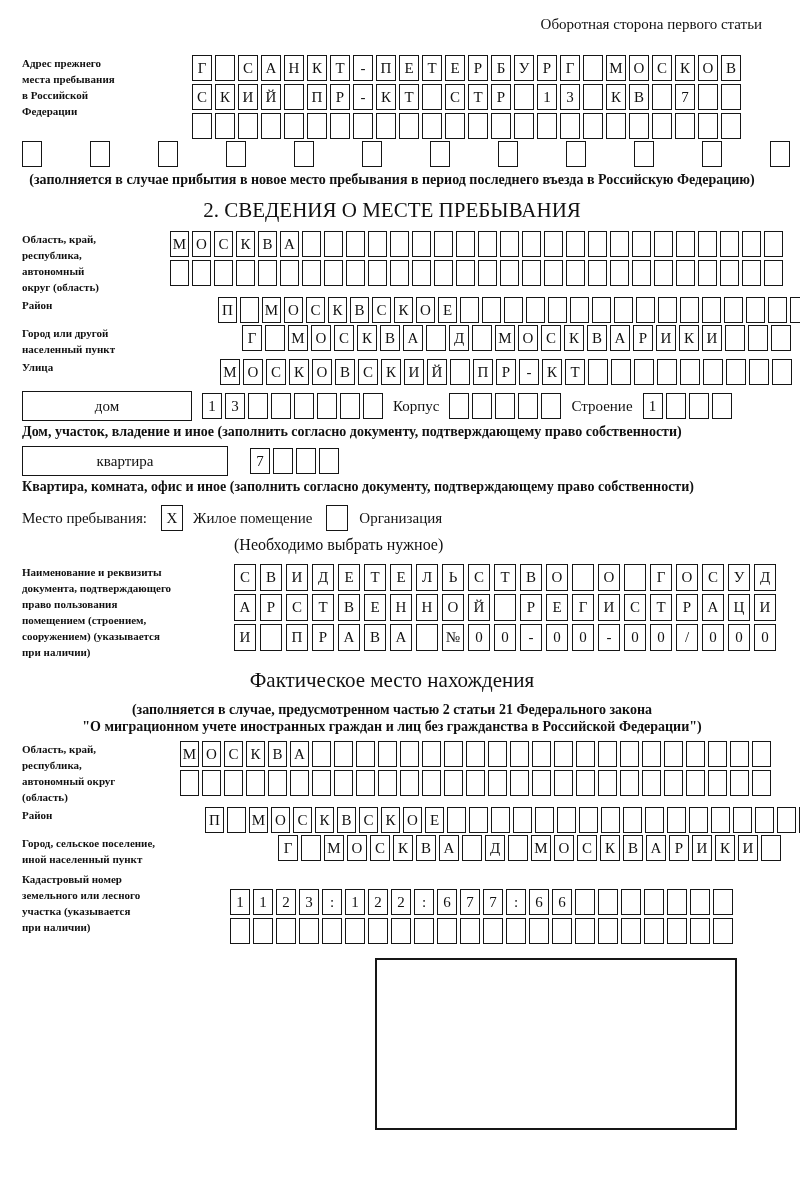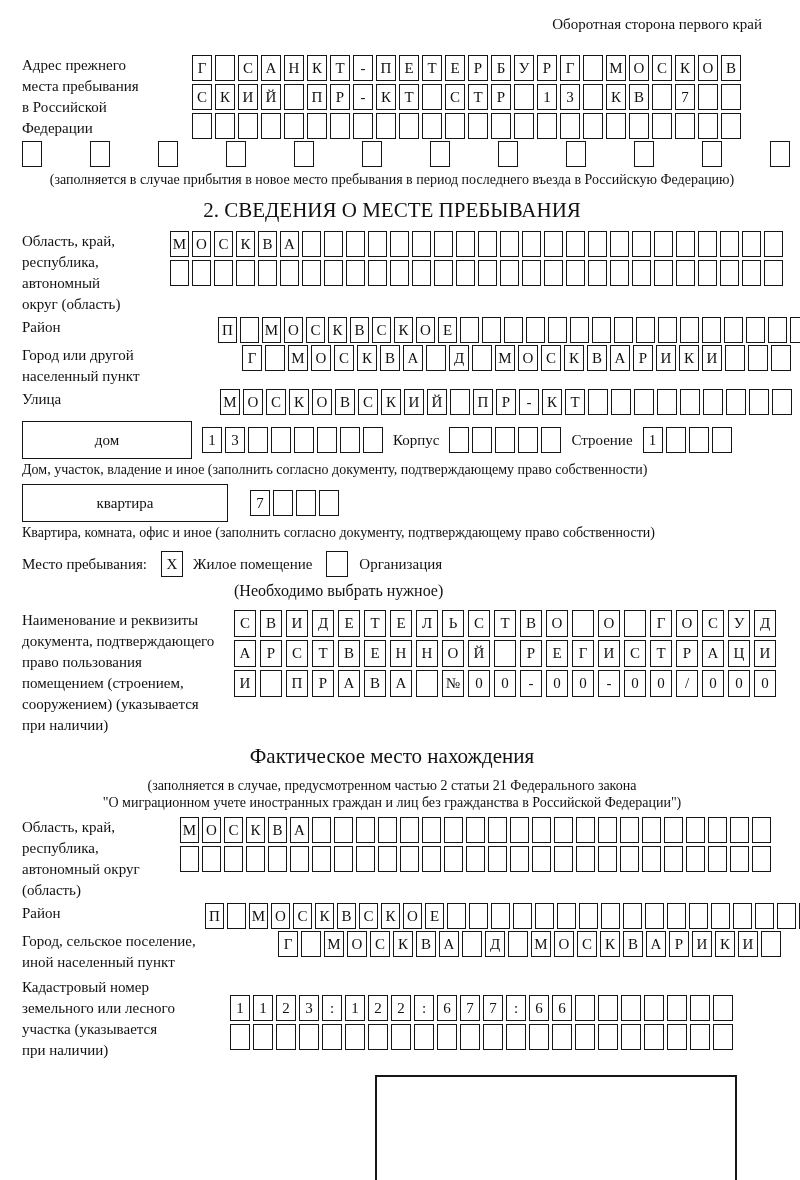--- a/index.html
+++ b/index.html
@@ -6,36 +6,36 @@
   body{
     width:800px;min-height:1180px;
     font-family:"Liberation Serif","DejaVu Serif",serif;
     color:#111;
     -webkit-font-smoothing:antialiased;
   }
   .page{padding:16px 38px 10px 22px;position:relative;}
   .top-title{text-align:right;font-size:15px;margin-bottom:22px;}
 
   .frow{display:flex;align-items:flex-start;}
-  .lbl{font-size:15px;line-height:21px;white-space:pre-line;flex-shrink:0;}
+  .lbl{font-size:11px;line-height:16px;white-space:pre-line;flex-shrink:0;font-weight:bold;}
   .boxcol{display:flex;flex-direction:column;gap:3px;}
   .boxes{display:flex;gap:3px;}
   .cbox{
     width:20px;height:26px;border:1.6px solid #161616;
     display:flex;align-items:center;justify-content:center;
     font-size:15px;background:#fff;box-sizing:border-box;flex-shrink:0;
   }
   .b-sm .cbox{width:19px;}
   .b-doc{gap:4px;}
   .b-doc .cbox{width:22px;height:27px;}
-  .caption{font-size:14px;line-height:17px;}
+  .caption{font-size:14px;line-height:17px;font-weight:bold;}
   .caption.center{text-align:center;}
   .sec-header{font-size:21px;font-weight:normal;text-align:center;margin:10px 0 8px 0;}
   .widecell{
-    border:1.8px solid #161616;height:38px;box-sizing:border-box;
+    border:1.8px solid #161616;height:30px;box-sizing:border-box;
     display:flex;align-items:center;justify-content:center;font-size:15px;flex-shrink:0;
   }
   .inline-lbl{font-size:15px;line-height:30px;white-space:nowrap;}
   .chk{
     width:22px;height:26px;border:1.8px solid #161616;box-sizing:border-box;
     display:flex;align-items:center;justify-content:center;font-size:15px;flex-shrink:0;
   }
   .mesto-row{display:flex;align-items:flex-end;gap:14px;margin-top:8px;}
   .mesto-row .opt{display:flex;align-items:center;gap:10px;}
   .mesto-note{font-size:16px;margin:3px 0 10px 212px;}
@@ -44,21 +44,21 @@
     border:2px solid #161616;box-sizing:border-box;background:#fff;
   }
   .mt2{margin-top:2px;gap:48px;}.mt4{margin-top:4px;}.mt6{margin-top:6px;}
   .mt8{margin-top:8px;}
 </style>
 </head>
 <body>
 
 <div class="page">
 
-  <div class="top-title">Оборотная сторона первого край</div>
+  <div class="top-title">Оборотная сторона первого статьи</div>
 
   <div class="frow">
     <div class="lbl" style="width:170px">Адрес прежнего
 места пребывания
 в Российской
 Федерации</div>
     <div class="boxcol">
       <div class="boxes">
           <span class="cbox">Г</span>
           <span class="cbox"></span>

